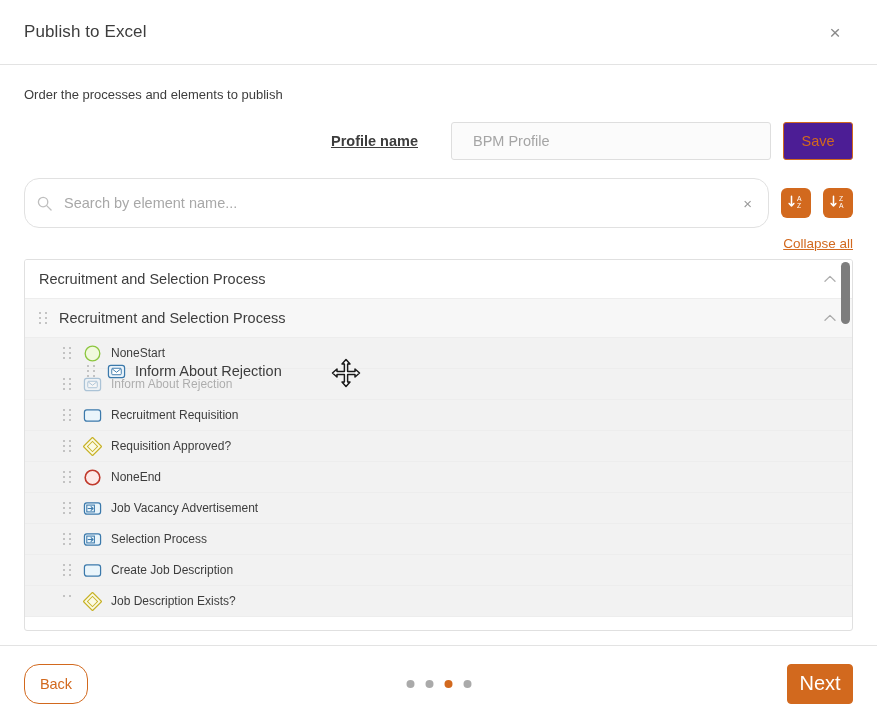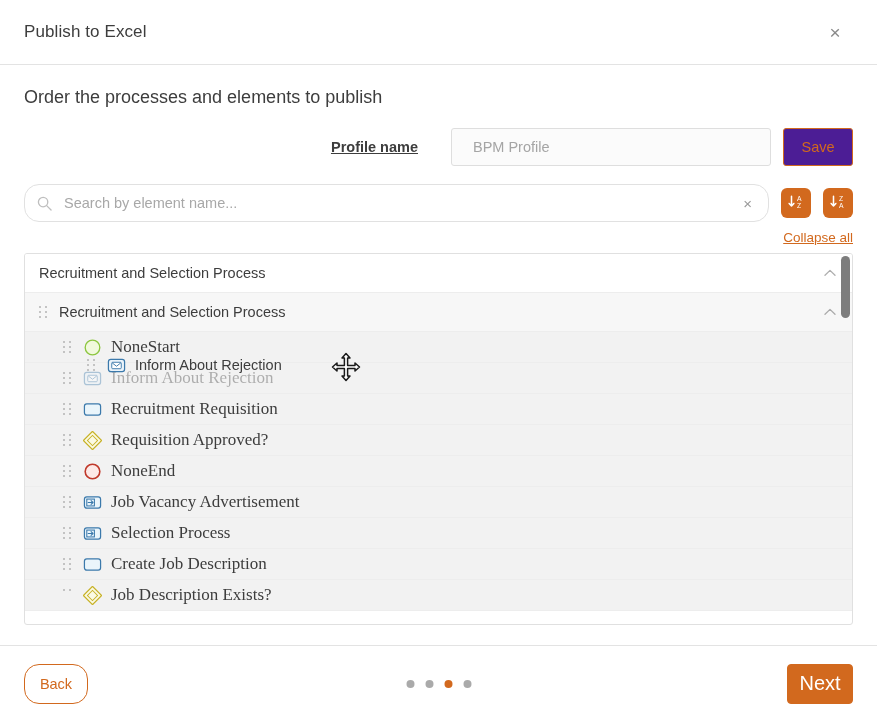--- a/index.html
+++ b/index.html
@@ -54,21 +54,21 @@
 
   
   .dlg-body {
     flex: 1 1 auto;
     padding: 22px 24px 0 24px;
     position: relative;
     overflow: hidden;
   }
 
   .section-title {
-    font-size: 18px;
+    font-size: 13px;
     color: #3d3d3d;
     margin: 0 0 20px 0;
     font-weight: 400;
   }
 
   
   .profile-row {
     display: flex;
     align-items: center;
     justify-content: flex-end;
@@ -111,21 +111,21 @@
 
   
   .search-row {
     display: flex;
     align-items: center;
     gap: 12px;
     margin-bottom: 8px;
   }
   .search-box {
     flex: 1 1 auto;
-    height: 38px;
+    height: 50px;
     border: 1px solid #e1e1e1;
     border-radius: 15px;
     background: #ffffff;
     display: flex;
     align-items: center;
     padding: 0 12px;
     position: relative;
   }
   .search-icon {
     width: 15px; height: 15px;
@@ -212,21 +212,21 @@
     height: 31px;
     padding-left: 38px;
   }
 
   .row-label {
     font-size: 14.5px;
     color: #3d3d3d;
     white-space: nowrap;
     overflow: hidden;
   }
-  .tree-row.level2 .row-label { font-size: 17px; font-family: Liberation Serif, serif; }
+  .tree-row.level2 .row-label { font-size: 12px; }
 
   .chevron {
     margin-left: auto;
     width: 16px; height: 16px;
     flex: 0 0 16px;
     opacity: .55;
   }
 
   .drag-handle {
     width: 10px;

